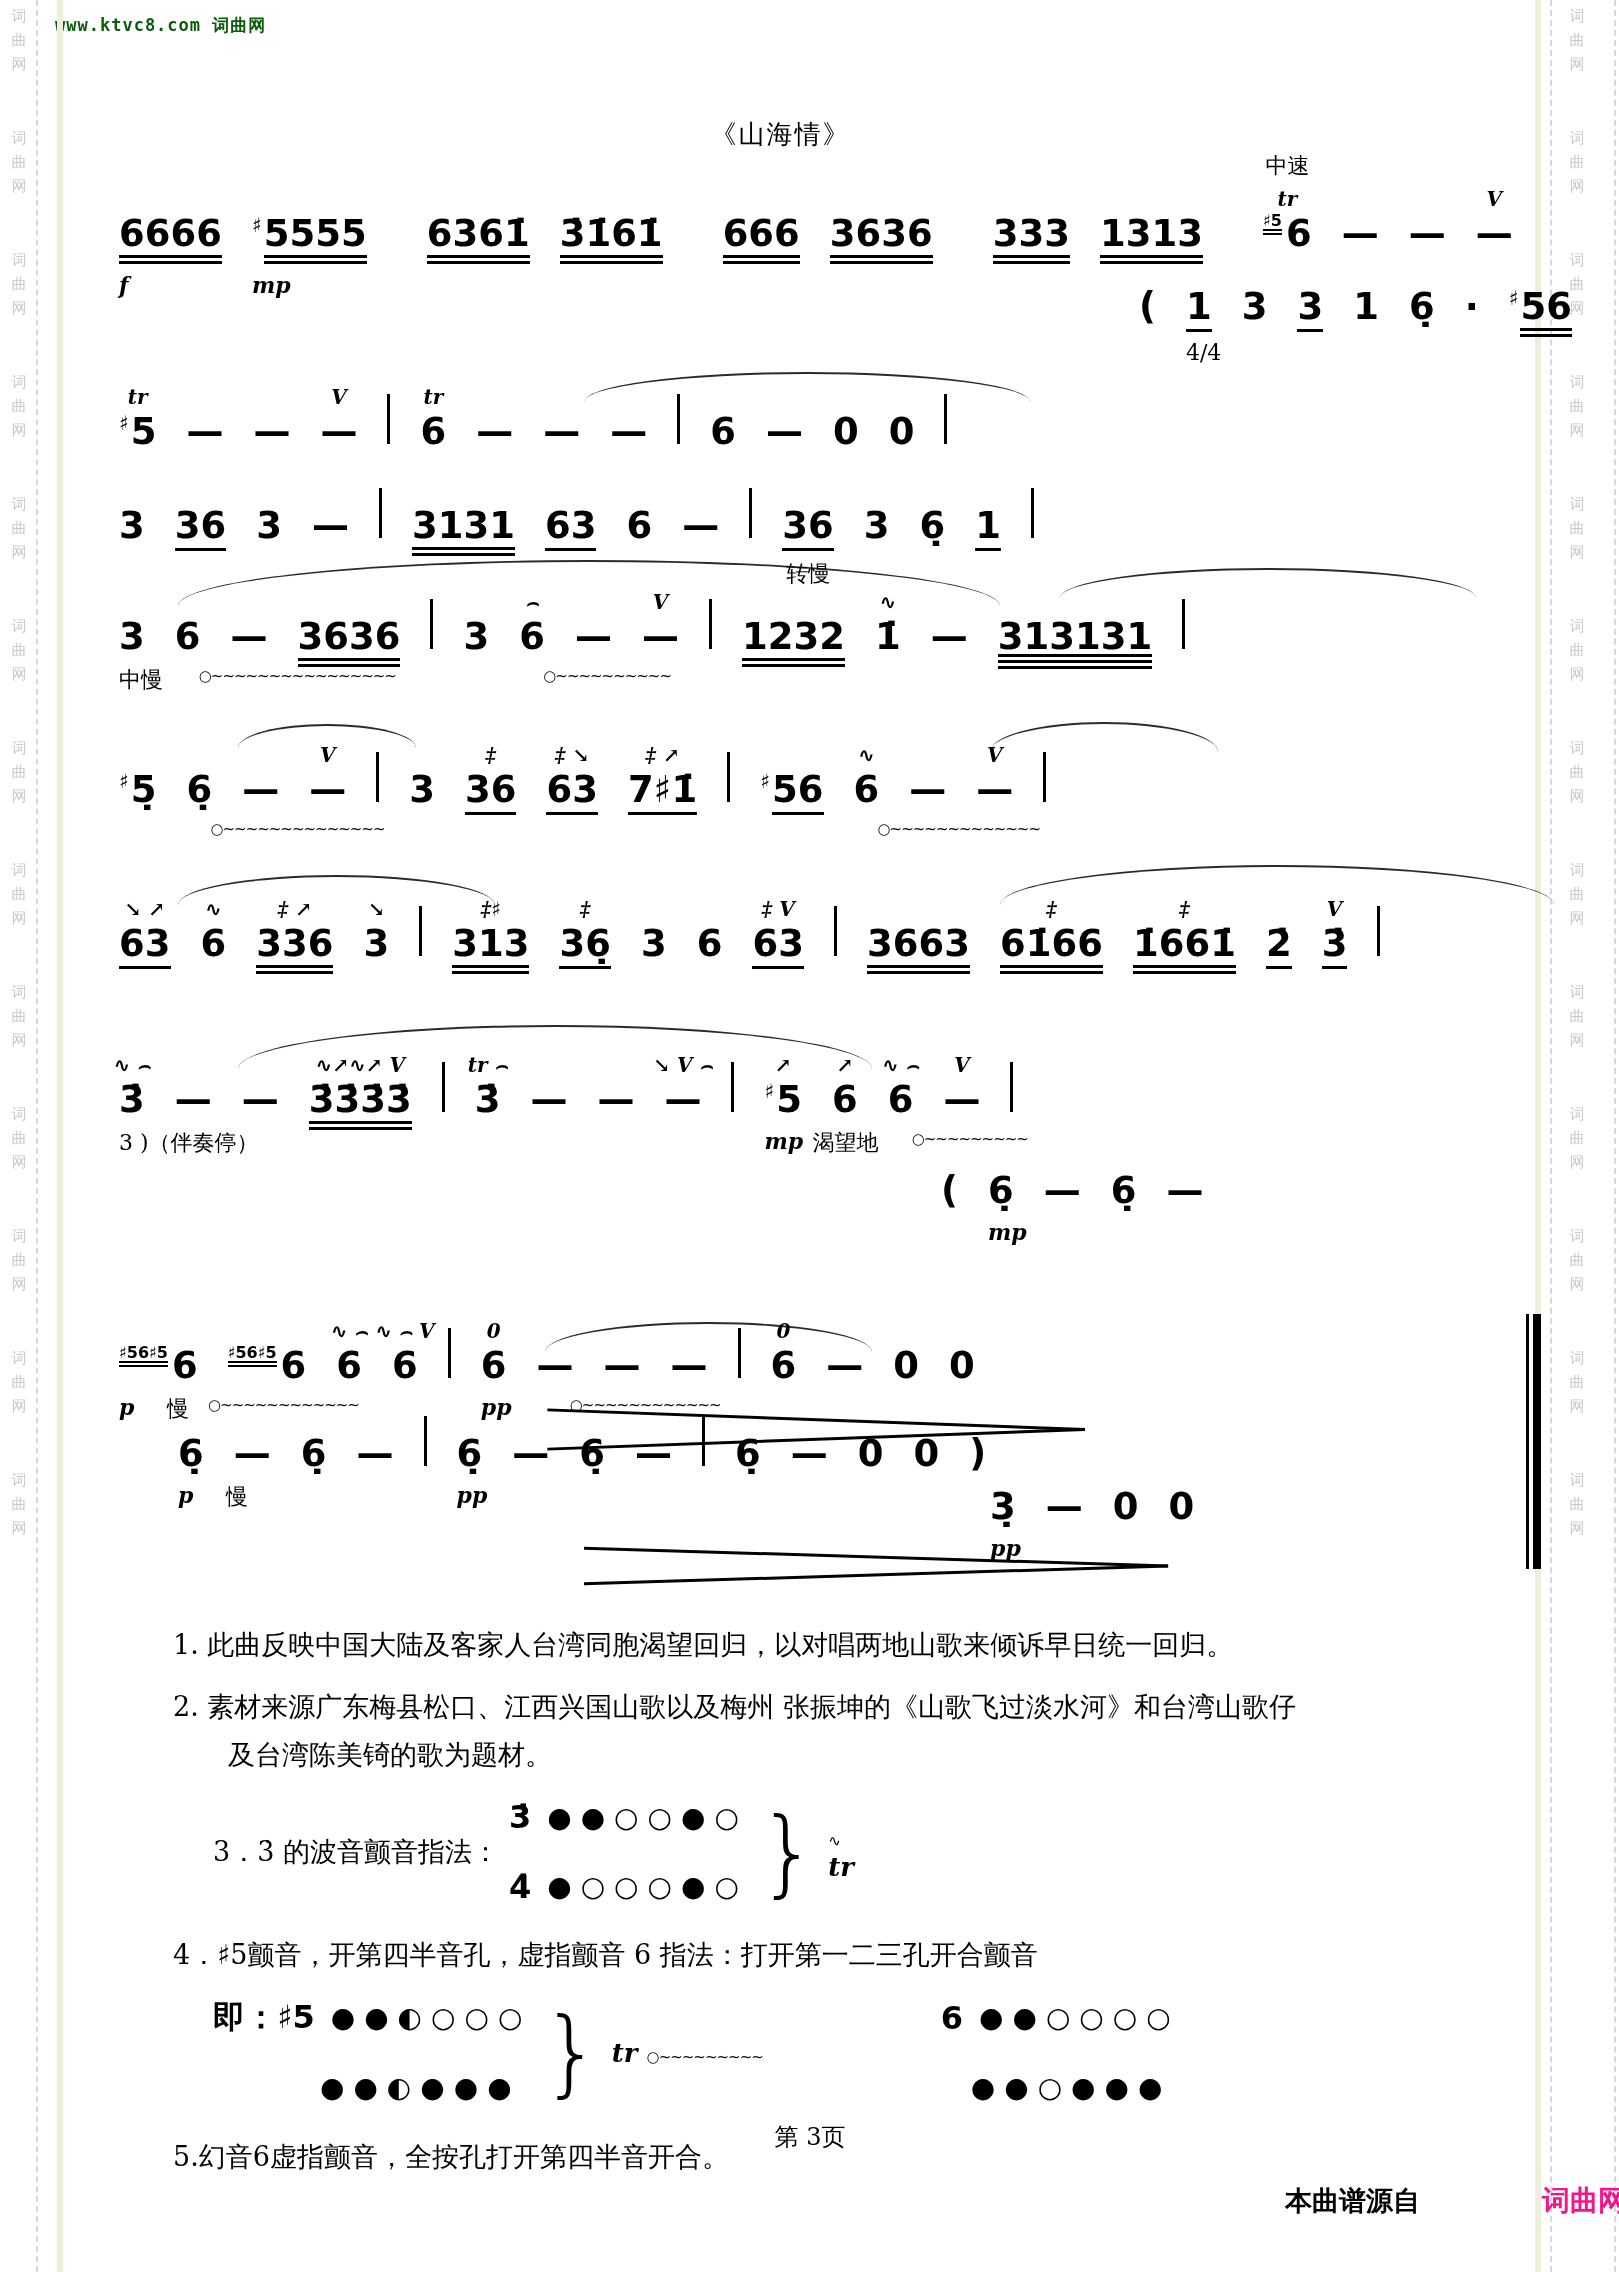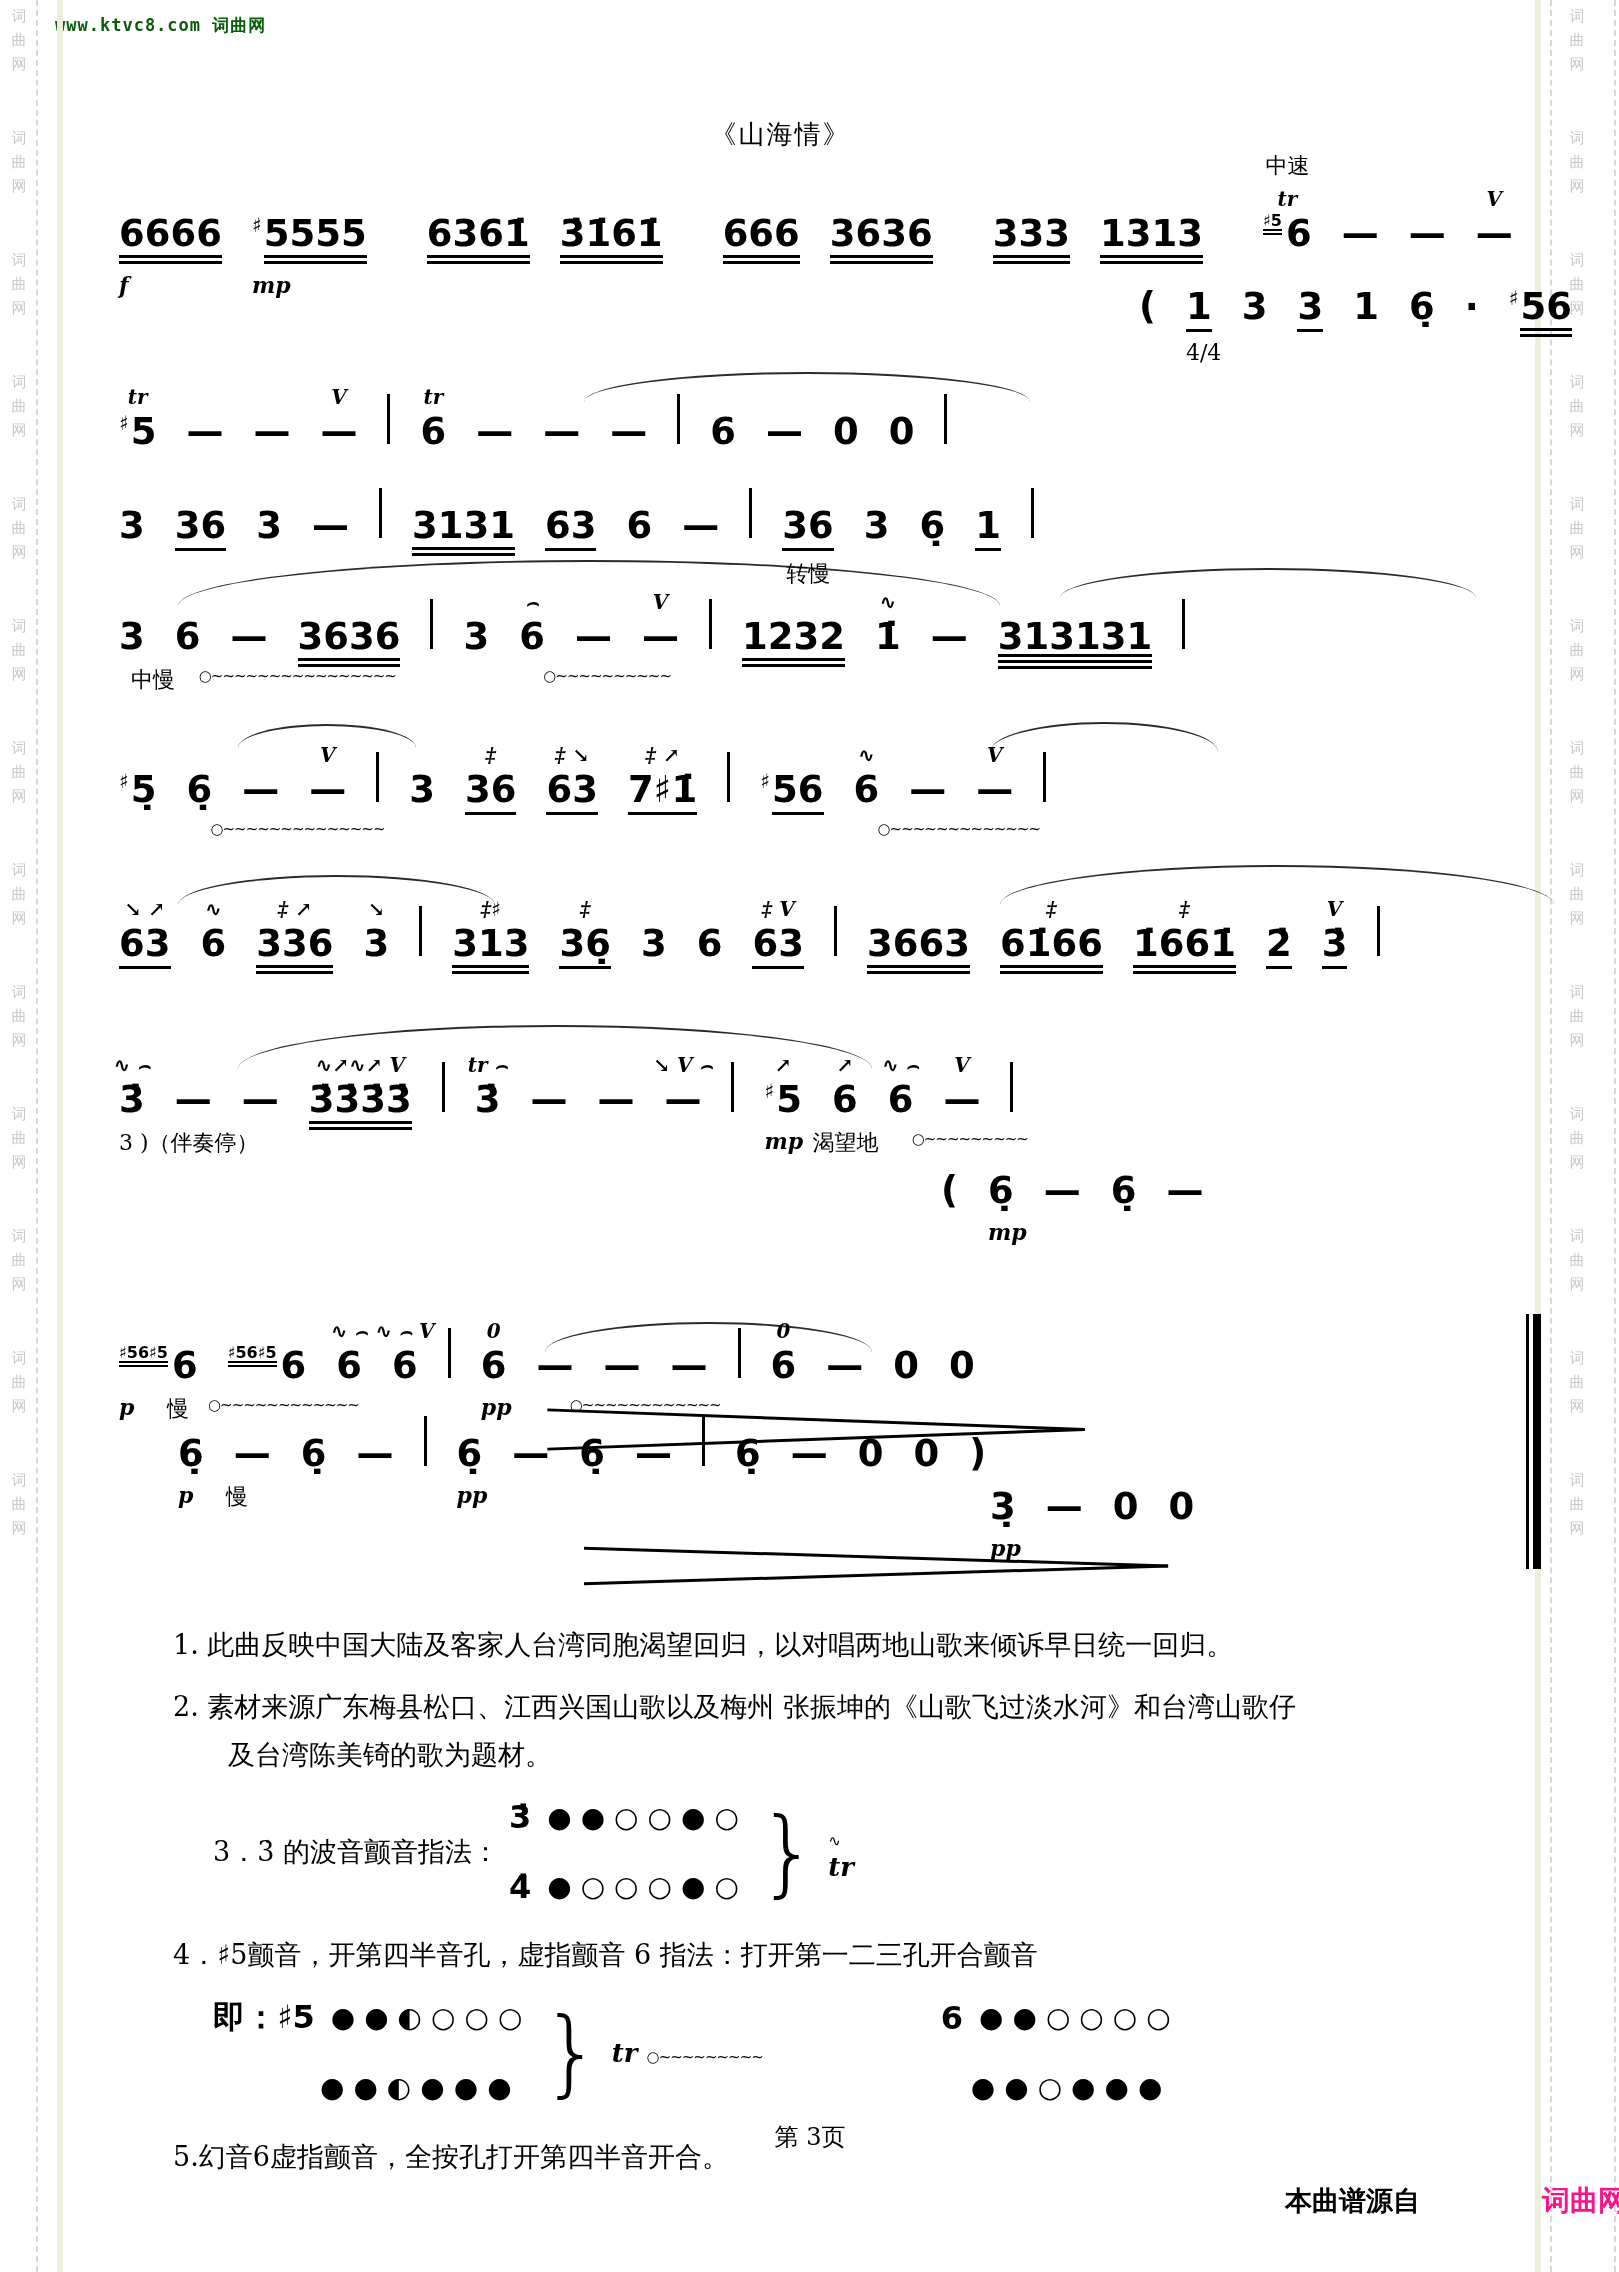--- a/index.html
+++ b/index.html
@@ -217,21 +217,21 @@
           <div class="bar"></div>
           <span class="cell"><span class="txt u1">36</span><span class="subcn" style="left: 4px;">转慢</span></span>
           <span class="cell"><span class="txt u0">3</span></span>
           <span class="cell"><span class="txt u0">6̣</span></span>
           <span class="cell"><span class="txt u1">1</span></span>
           <div class="bar"></div>
         </div>
       </div>
       <div class="sys" style="top: 431px;">
         <div class="srow">
-          <span class="cell"><span class="txt u0">3</span><span class="subcn" style="left: 12px;">中慢</span></span>
+          <span class="cell"><span class="txt u0">3</span><span class="subcn" style="left: 0px;">中慢</span></span>
           <span class="cell"><span class="txt u0">6</span><span class="wave" style="left: 24px;">○~~~~~~~~~~~~~~~~</span></span>
           <span class="cell"><span class="txt u0">—</span></span>
           <span class="cell"><span class="txt u2">3636</span></span>
           <div class="bar"></div>
           <span class="cell"><span class="txt u0">3</span></span>
           <span class="cell"><span class="txt u0">6</span><span class="sup">⌢</span><span class="wave" style="left: 24px;">○~~~~~~~~~~</span></span>
           <span class="cell"><span class="txt u0">—</span></span>
           <span class="cell"><span class="txt u0">—</span><span class="sup">V</span></span>
           <div class="bar"></div>
           <span class="cell"><span class="txt u2">1232</span></span>

